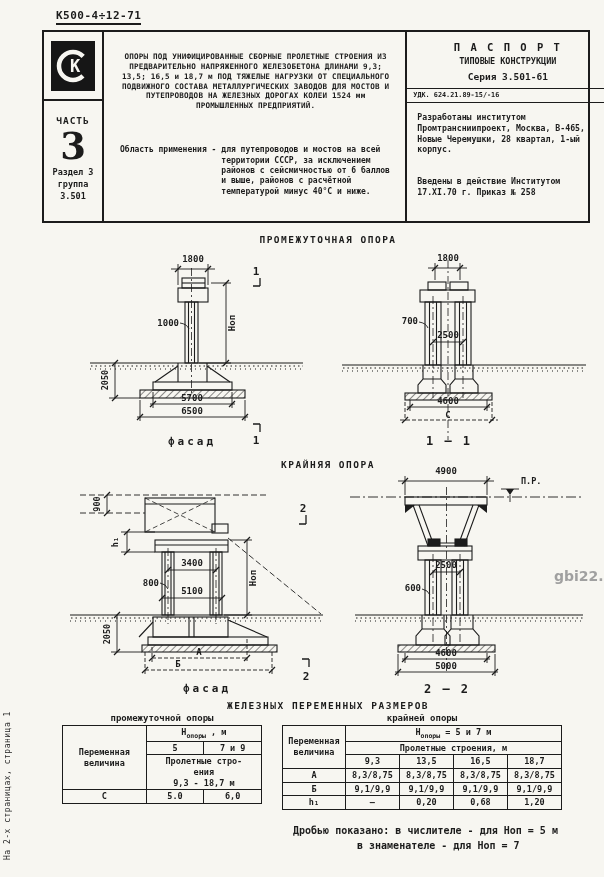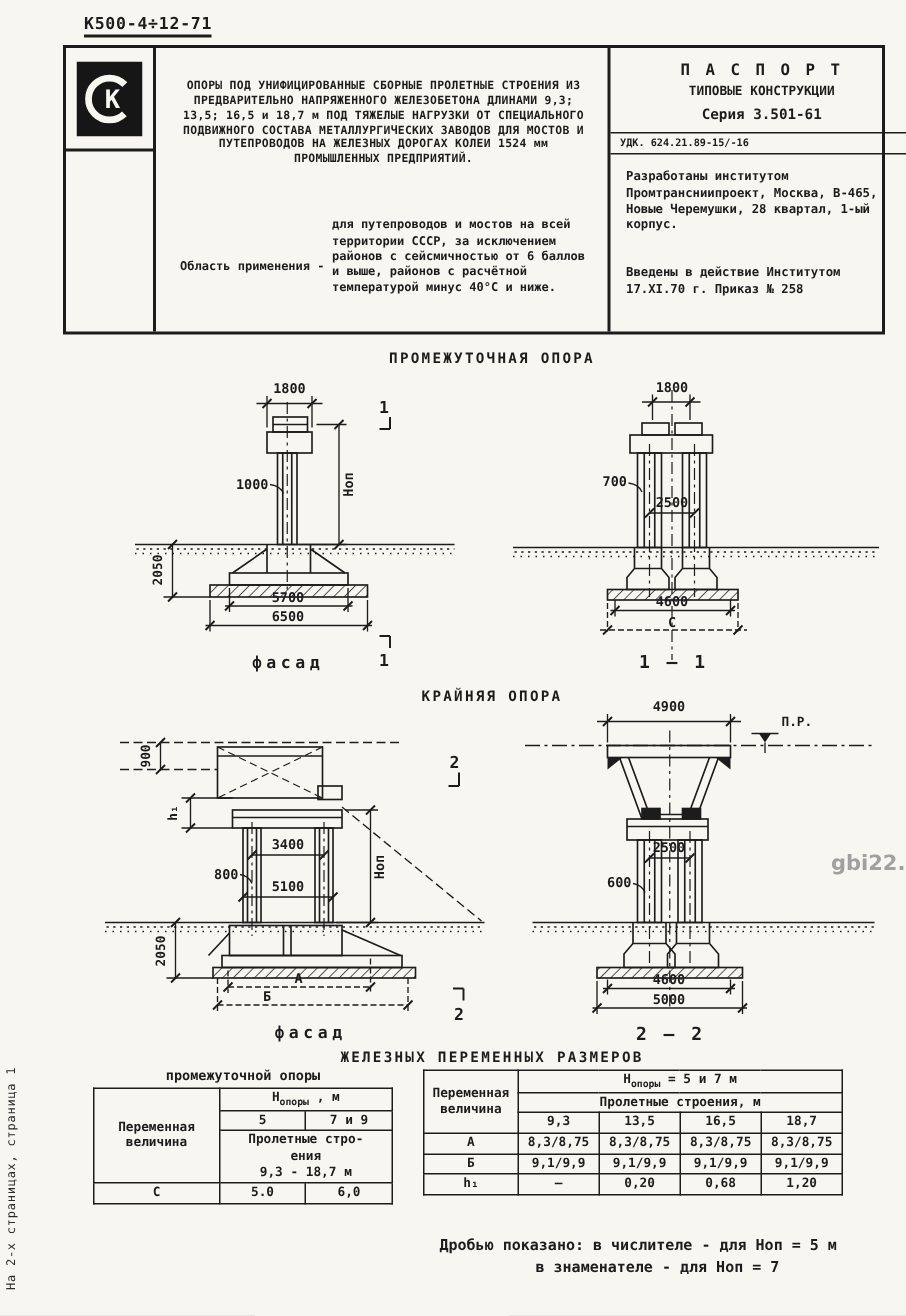--- a/index.html
+++ b/index.html
@@ -12,21 +12,21 @@
        border:2px solid #1c1c1c;display:grid;grid-template-columns:60px 1fr 203px;box-sizing:border-box;}
   .hdr-left{border-right:2px solid #1c1c1c;display:flex;flex-direction:column;}
   .logo-cell{height:67px;border-bottom:2px solid #1c1c1c;display:flex;align-items:center;justify-content:center;}
   .part-cell{flex:1;text-align:center;padding-top:14px;}
   .part-label{font-size:9.5px;font-weight:bold;letter-spacing:1px;}
   .part-num{font-family:"DejaVu Serif",serif;font-size:37px;font-weight:bold;line-height:40px;}
   .part-sub{font-size:8.5px;font-weight:bold;line-height:12px;}
   .hdr-mid{padding:20px 14px 16px 16px;}
   .mid-title{font-size:7.6px;font-weight:bold;text-align:center;line-height:1.3;letter-spacing:.2px;}
   .scope{display:flex;margin-top:34px;font-size:8px;font-weight:bold;line-height:1.3;}
-  .scope-label{white-space:nowrap;margin-right:5px;margin-top:28px;}
+  .scope-label{white-space:nowrap;margin-right:5px;}
   .scope-text{width:170px;}
   .hdr-right{border-left:2px solid #1c1c1c;display:flex;flex-direction:column;}
   .pass-top{text-align:center;padding-top:9px;}
   .pass-title{font-size:10.5px;font-weight:bold;letter-spacing:2px;}
   .pass-sub{font-size:8.5px;font-weight:bold;margin-top:3px;}
   .pass-series{font-size:9.5px;font-weight:bold;margin:5px 0 6px;}
   .udk-row{border-top:1.5px solid #1c1c1c;border-bottom:1.5px solid #1c1c1c;
            font-size:6.8px;font-weight:bold;padding:2px 4px 3px 6px;}
   .pass-dev{font-size:8.2px;font-weight:bold;line-height:1.32;padding:9px 8px 0 10px;}
   .pass-intro{font-size:8.2px;font-weight:bold;line-height:1.32;padding:21px 8px 0 10px;}
@@ -64,20 +64,27 @@
 
   <div class="hdr">
     <div class="hdr-left">
       <div class="logo-cell">
         <svg width="44" height="50">
           <rect width="44" height="50" fill="#161616"></rect>
           <circle cx="22" cy="25" r="14" stroke="#f7f6f1" stroke-width="4.5" fill="none" stroke-dasharray="66 22" transform="rotate(45 22 25)"></circle>
           <text x="24" y="31" text-anchor="middle" fill="#f7f6f1" font-size="17" font-weight="bold" font-family="DejaVu Sans Mono, monospace">К</text>
         </svg>
       </div>
+      <div class="part-cell">
+        <div class="part-label">ЧАСТЬ</div>
+        <div class="part-num">3</div>
+        <div class="part-sub">Раздел 3</div>
+        <div class="part-sub">группа</div>
+        <div class="part-sub">3.501</div>
+      </div>
     </div>
     <div class="hdr-mid">
       <div class="mid-title">ОПОРЫ ПОД УНИФИЦИРОВАННЫЕ СБОРНЫЕ ПРОЛЕТНЫЕ СТРОЕНИЯ ИЗ ПРЕДВАРИТЕЛЬНО НАПРЯЖЕННОГО ЖЕЛЕЗОБЕТОНА ДЛИНАМИ 9,3; 13,5; 16,5 и 18,7 м ПОД ТЯЖЕЛЫЕ НАГРУЗКИ ОТ СПЕЦИАЛЬНОГО ПОДВИЖНОГО СОСТАВА МЕТАЛЛУРГИЧЕСКИХ ЗАВОДОВ ДЛЯ МОСТОВ И ПУТЕПРОВОДОВ НА ЖЕЛЕЗНЫХ ДОРОГАХ КОЛЕИ 1524 мм ПРОМЫШЛЕННЫХ ПРЕДПРИЯТИЙ.</div>
       <div class="scope">
         <span class="scope-label">Область применения -</span>
         <span class="scope-text">для путепроводов и мостов на всей территории СССР, за исключением районов с сейсмичностью от 6 баллов и выше, районов с расчётной температурой минус 40°С и ниже.</span>
       </div>
     </div>
     <div class="hdr-right">
       <div class="pass-top">
@@ -338,20 +345,21 @@
       <tr>
         <td>С</td>
         <td>5.0</td>
         <td>6,0</td>
       </tr>
     </tbody>
       </table>
   </div>
 
   <div class="tbl-wrap" style="left:282px;top:713px;width:280px">
+    <div class="tbl-title">крайней опоры</div>
     <table>
       <tbody>
           <tr>
         <td rowspan="3" style="width:62px" class="pre">Переменная
 величина</td>
         <td colspan="4"><span>Н</span><sub>опоры</sub><span> = 5 и 7 м</span></td>
       </tr>
       <tr>
         <td colspan="4">Пролетные строения, м</td>
       </tr>

